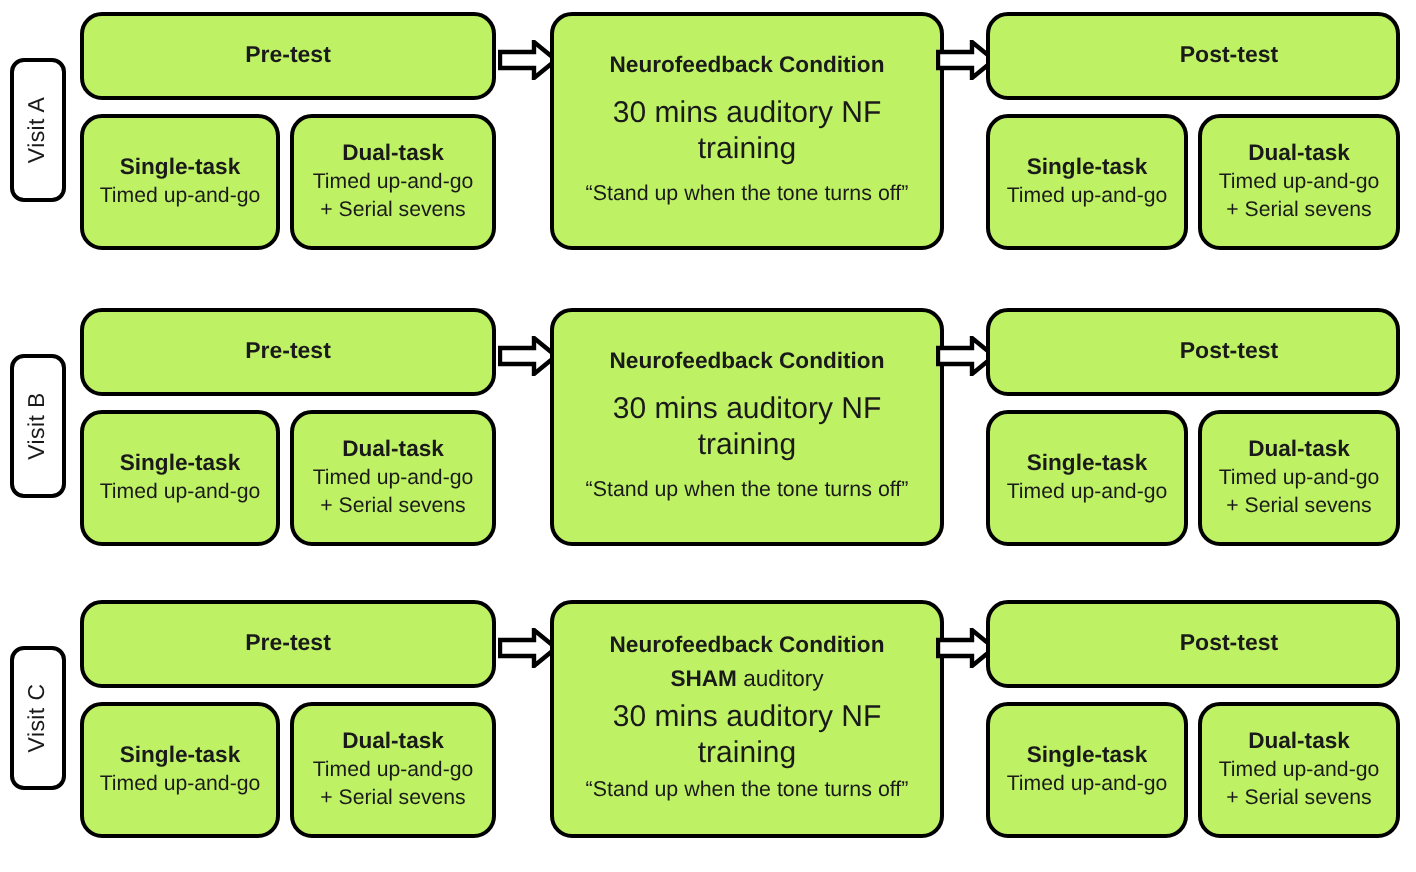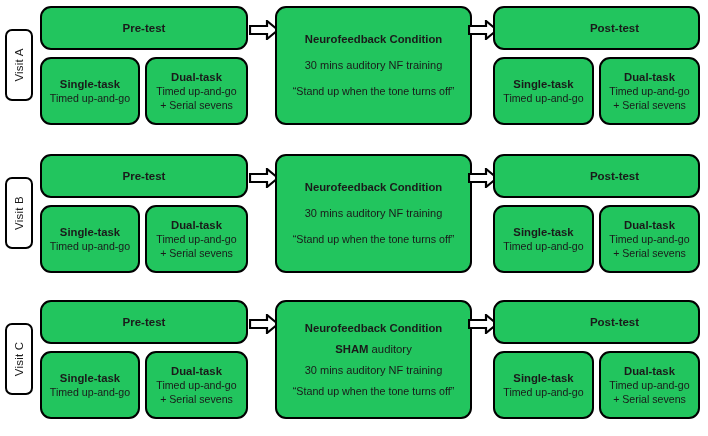--- a/index.html
+++ b/index.html
@@ -54,21 +54,21 @@
     font-size: 11.5px;
     letter-spacing: .2px;
     color: #1a1a1a;
   }
 
   
   .rbox {
     position: absolute;
     border: 2.6px solid #000;
     border-radius: 11px;
-    background: #22c55e;
+    background: #bef264;
     box-sizing: border-box;
     display: flex;
     flex-direction: column;
     align-items: center;
     justify-content: center;
     text-align: center;
   }
 
   
   .phase-head {
@@ -106,21 +106,21 @@
     top: 4px;
     width: 197px;
     height: 119px;
     justify-content: space-evenly;
     padding: 12px 6px;
   }
   .nf-line { line-height: 1.2; }
   .nf-title  { font-size: 11.3px; font-weight: bold; }
   .nf-cond   { font-size: 11.3px; }
   .nf-cond b { font-weight: bold; }
-  .nf-mins   { font-size: 11px; }
+  .nf-mins   { font-size: 15px; }
   .nf-quote  { font-size: 10.7px; text-align: right; }
 
   
   .arrow {
     position: absolute;
     top: 18px;
     width: 30px;
     height: 20px;
   }
   .arrow.a-left  { left: 249px; }

